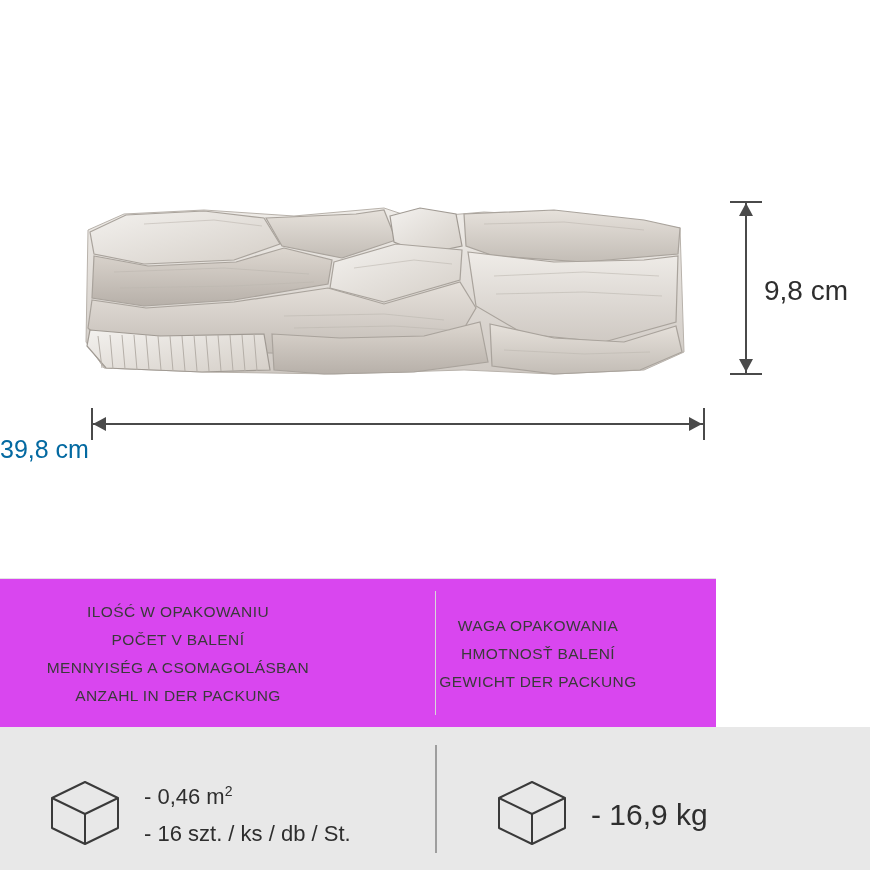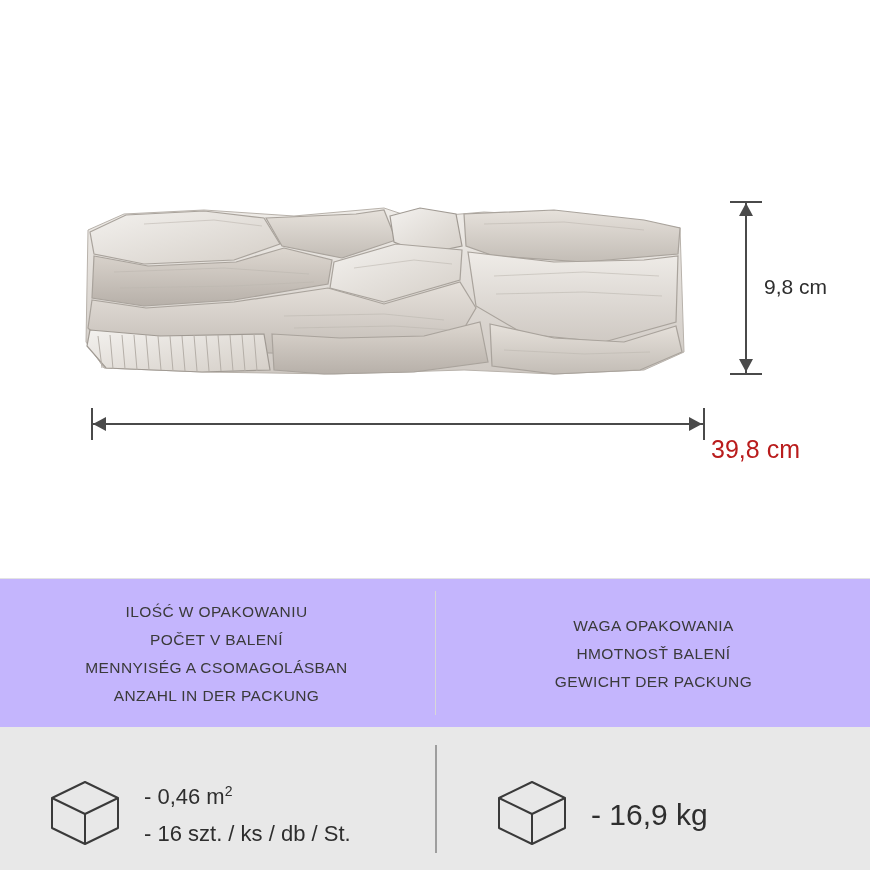--- a/index.html
+++ b/index.html
@@ -75,21 +75,21 @@
     border-bottom: 13px solid #4a4a4a;
   }
   .arrow-down {
     top: 163px;
     border-top: 13px solid #4a4a4a;
   }
   .label-vertical {
     position: absolute;
     left: 764px;
     top: 275px;
-    font-size: 21px;
+    font-size: 28px;
     color: #2e2e2e;
     white-space: nowrap;
   }
 
   
   .dim-horizontal {
     position: absolute;
     left: 86px;
     top: 404px;
     width: 624px;
@@ -125,31 +125,31 @@
   }
   .arrow-right {
     left: 603px;
     border-left: 13px solid #4a4a4a;
   }
   .label-horizontal {
     position: absolute;
     left: 0;
     top: 435px;
     width: 800px;
-    text-align: right;
+    text-align: left;
     font-size: 25px;
-    color: #b91c1c;
+    color: #0369a1;
   }
 
   
   .headings {
     position: relative;
-    width: 870px;
+    width: 716px;
     height: 148px;
-    background: #c4b5fd;
+    background: #d946ef;
     border-top: 1px solid #e3e3e3;
     display: flex;
   }
   .headings .col {
     flex: 1 1 50%;
     display: flex;
     flex-direction: column;
     align-items: center;
     justify-content: center;
     gap: 1px;

